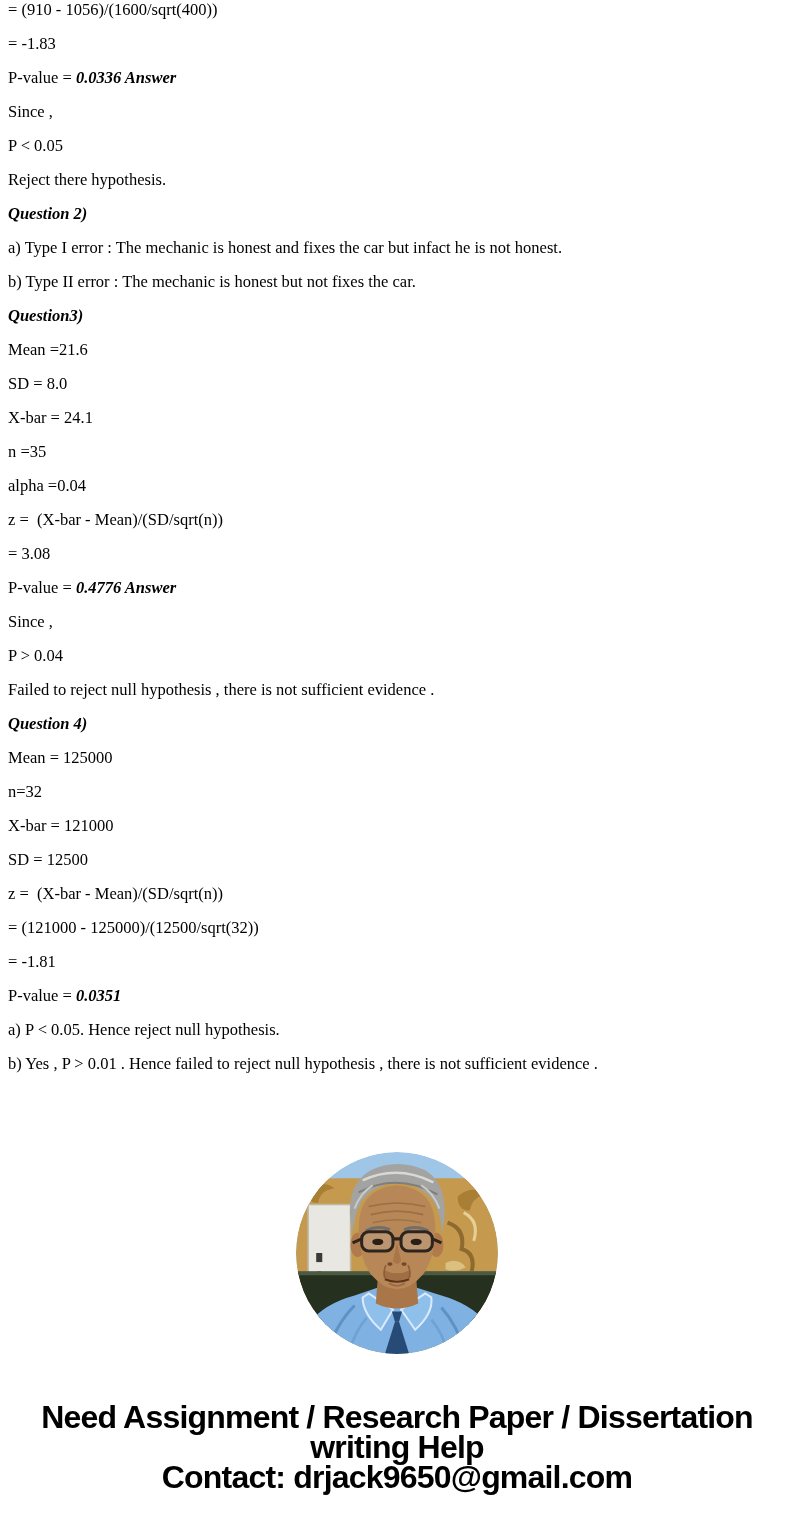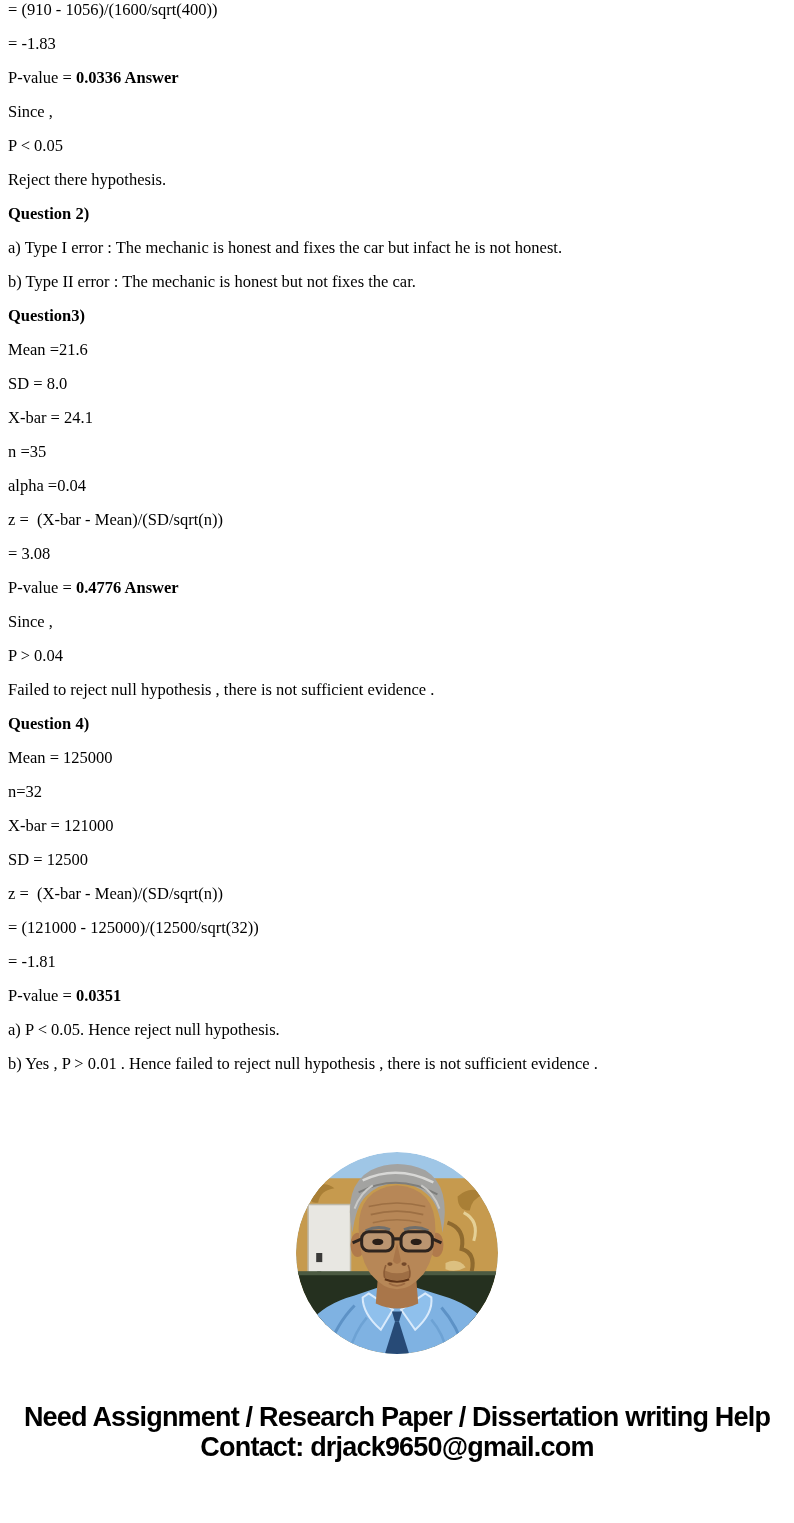--- a/index.html
+++ b/index.html
@@ -19,40 +19,40 @@
     right: 6px;
   }
   .doc-body p.line {
     margin: 0;
     padding: 0;
     font-size: 16.5px;
     line-height: 34px;
     white-space: pre-wrap;
     color: #000000;
   }
-  .doc-body span.b { font-weight: bold; }
+  .doc-body span.b { font-weight: bold; font-style: italic; }
   .avatar-wrap {
     position: absolute;
     top: 1152px;
     left: 296px;
     width: 202px;
     height: 202px;
     border-radius: 50%;
     overflow: hidden;
   }
   .avatar-wrap svg { display: block; width: 202px; height: 202px; }
   .footer {
     position: absolute;
     top: 1402px;
     left: 0;
     right: 0;
     text-align: center;
     font-family: "Liberation Sans", sans-serif;
     font-weight: bold;
-    font-size: 27px;
+    font-size: 32px;
     line-height: 30px;
     letter-spacing: -0.8px;
     color: #000000;
   }
   .footer .footer-line { margin: 0 20px; }
 </style>
 </head>
 <body>
 
 <div class="page">

